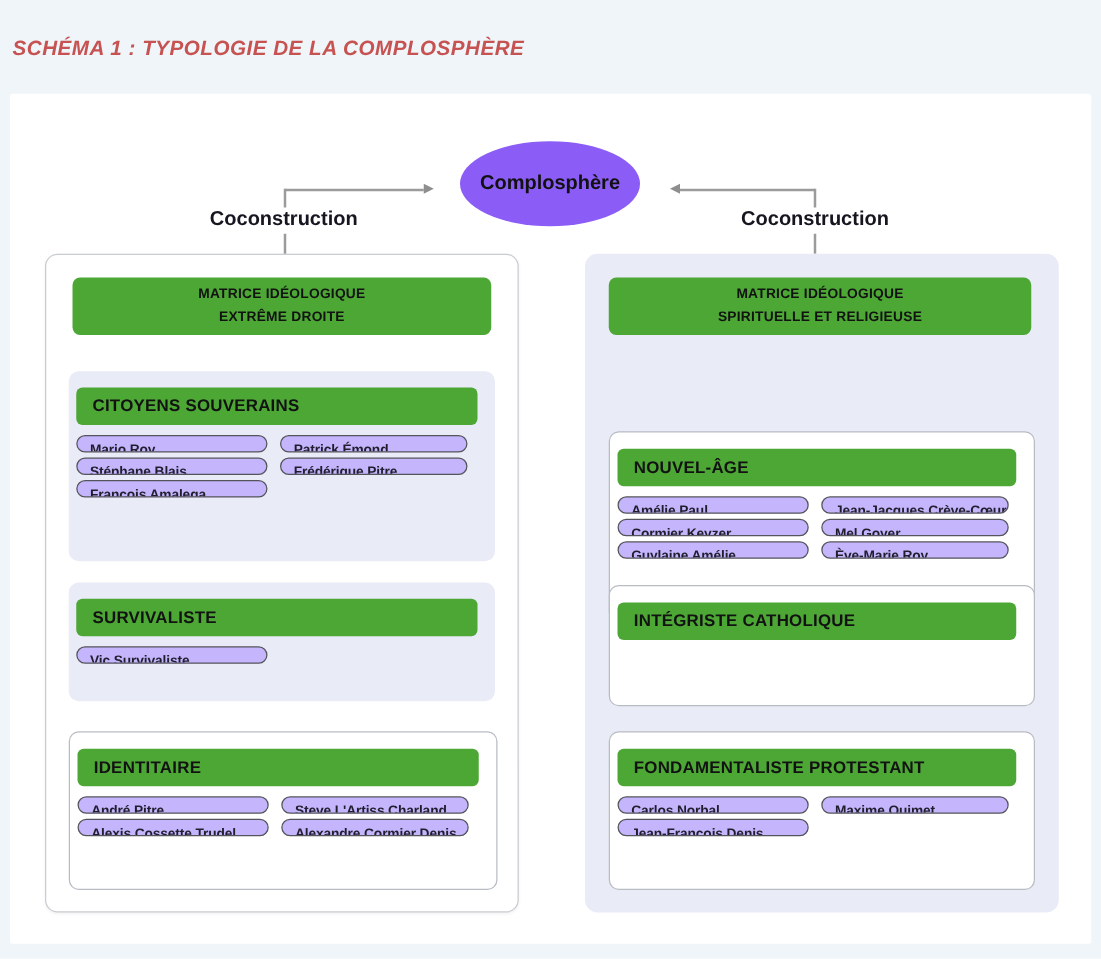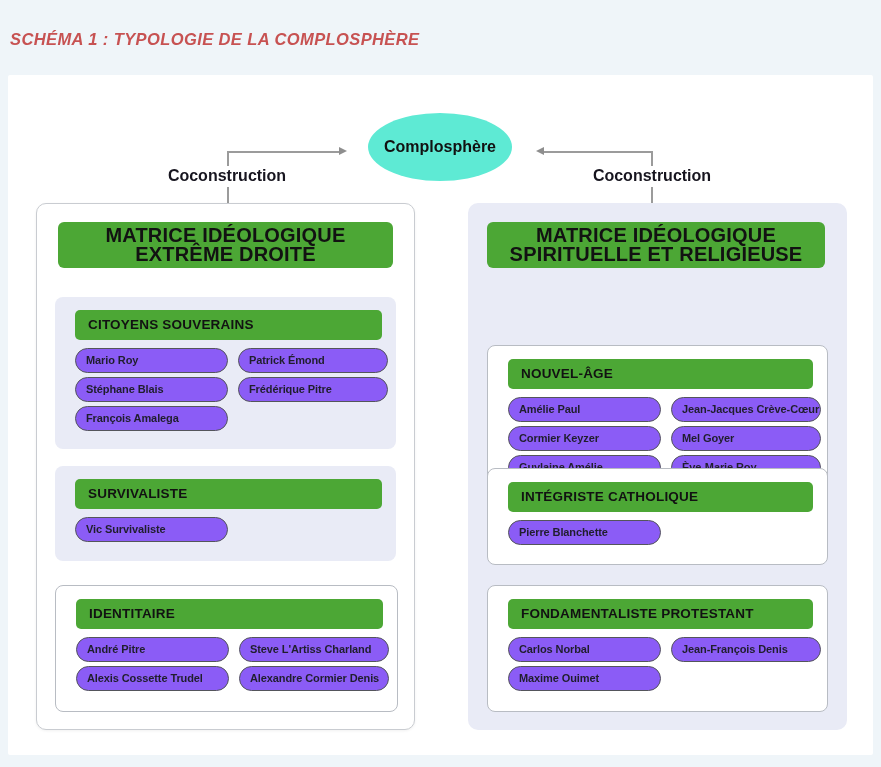--- a/index.html
+++ b/index.html
@@ -9,21 +9,21 @@
     font-family:"Liberation Sans","DejaVu Sans",sans-serif;
   }
   .card { position:absolute; left:8px; top:75px; width:865px; height:680px; background:#ffffff; border-radius:2px; }
   .schema-title {
     position:absolute; left:10px; top:30px;
     font-style:italic; font-weight:bold; font-size:16.5px;
     color:#c75252; letter-spacing:0.4px; white-space:nowrap;
   }
   .ellipse {
     position:absolute; left:368px; top:113px; width:144px; height:68px;
-    background:#5eead4; border-radius:50%;
+    background:#8b5cf6; border-radius:50%;
     display:flex; align-items:center; justify-content:center;
     font-weight:bold; font-size:16px; color:#111;
   }
   .line { position:absolute; background:#9b9b9b; }
   .hline { height:1.5px; }
   .vline { width:1.5px; }
   .arrow-right {
     position:absolute; width:0; height:0;
     border-top:4.5px solid transparent; border-bottom:4.5px solid transparent;
     border-left:8px solid #8e8e8e;
@@ -37,40 +37,40 @@
     position:absolute; width:150px; text-align:center;
     font-weight:bold; font-size:16px; color:#17151f;
   }
   .panel { position:absolute; top:203px; width:379px; height:527px; border-radius:10px; box-sizing:border-box; }
   .panel-white { background:#ffffff; border:1px solid #c9ccd1; box-shadow:0 1px 3px rgba(0,0,0,.06); }
   .panel-lav { background:#e9ebf6; }
   .main-header {
     position:absolute; top:222px; height:46px;
     background:#4ca735; border-radius:6px;
     display:flex; flex-direction:column; align-items:center; justify-content:center;
-    font-weight:bold; font-size:20px; line-height:19px; color:#121212;
+    font-weight:bold; font-size:11px; line-height:19px; color:#121212;
     letter-spacing:0.2px; text-align:center;
   }
   .section {
     position:absolute; border-radius:8px; box-sizing:border-box;
-    padding:13px 14px 0 20px;
+    padding:13px 14px 0 6px;
   }
   .section-lav { background:#e9ebf6; }
   .section-white { background:#ffffff; border:1px solid #b8bcc3; }
   .sec-bar {
     height:30px; line-height:30px; background:#4ca735; border-radius:5px;
     font-weight:bold; font-size:13.5px; padding-left:13px; color:#121212;
     letter-spacing:0.2px; white-space:nowrap; overflow:hidden;
   }
   .pills {
     display:grid; grid-template-columns:153px 150px;
     column-gap:10px; row-gap:4px; margin-top:8px;
   }
   .pill {
-    box-sizing:border-box; height:25px; background:#8b5cf6;
+    box-sizing:border-box; height:14px; background:#c4b5fd;
     border:1.5px solid #54555b; border-radius:13px;
     font-weight:bold; font-size:11px; letter-spacing:-0.1px;
     line-height:23px; padding-left:10px; color:#201e2d;
     white-space:nowrap; overflow:hidden;
   }
 </style>
 </head>
 <body>
 
 <div class="page">
@@ -142,27 +142,24 @@
       <div class="pill">Jean-Jacques Crève-Cœur</div>
       <div class="pill">Cormier Keyzer</div>
       <div class="pill">Mel Goyer</div>
       <div class="pill">Guylaine Amélie</div>
       <div class="pill">Ève-Marie Roy</div>
     </div>
   </div>
 
   <div class="section section-white" style="left:487px; top:468px; width:341px; height:97px;">
     <div class="sec-bar">INTÉGRISTE CATHOLIQUE</div>
-    <div class="pills">
-      <div class="pill">Pierre Blanchette</div>
-    </div>
   </div>
 
   <div class="section section-white" style="left:487px; top:585px; width:341px; height:127px;">
     <div class="sec-bar">FONDAMENTALISTE PROTESTANT</div>
     <div class="pills">
       <div class="pill">Carlos Norbal</div>
+      <div class="pill">Maxime Ouimet</div>
       <div class="pill">Jean-François Denis</div>
-      <div class="pill">Maxime Ouimet</div>
     </div>
   </div>
 
 </div>
 
 </body></html>

